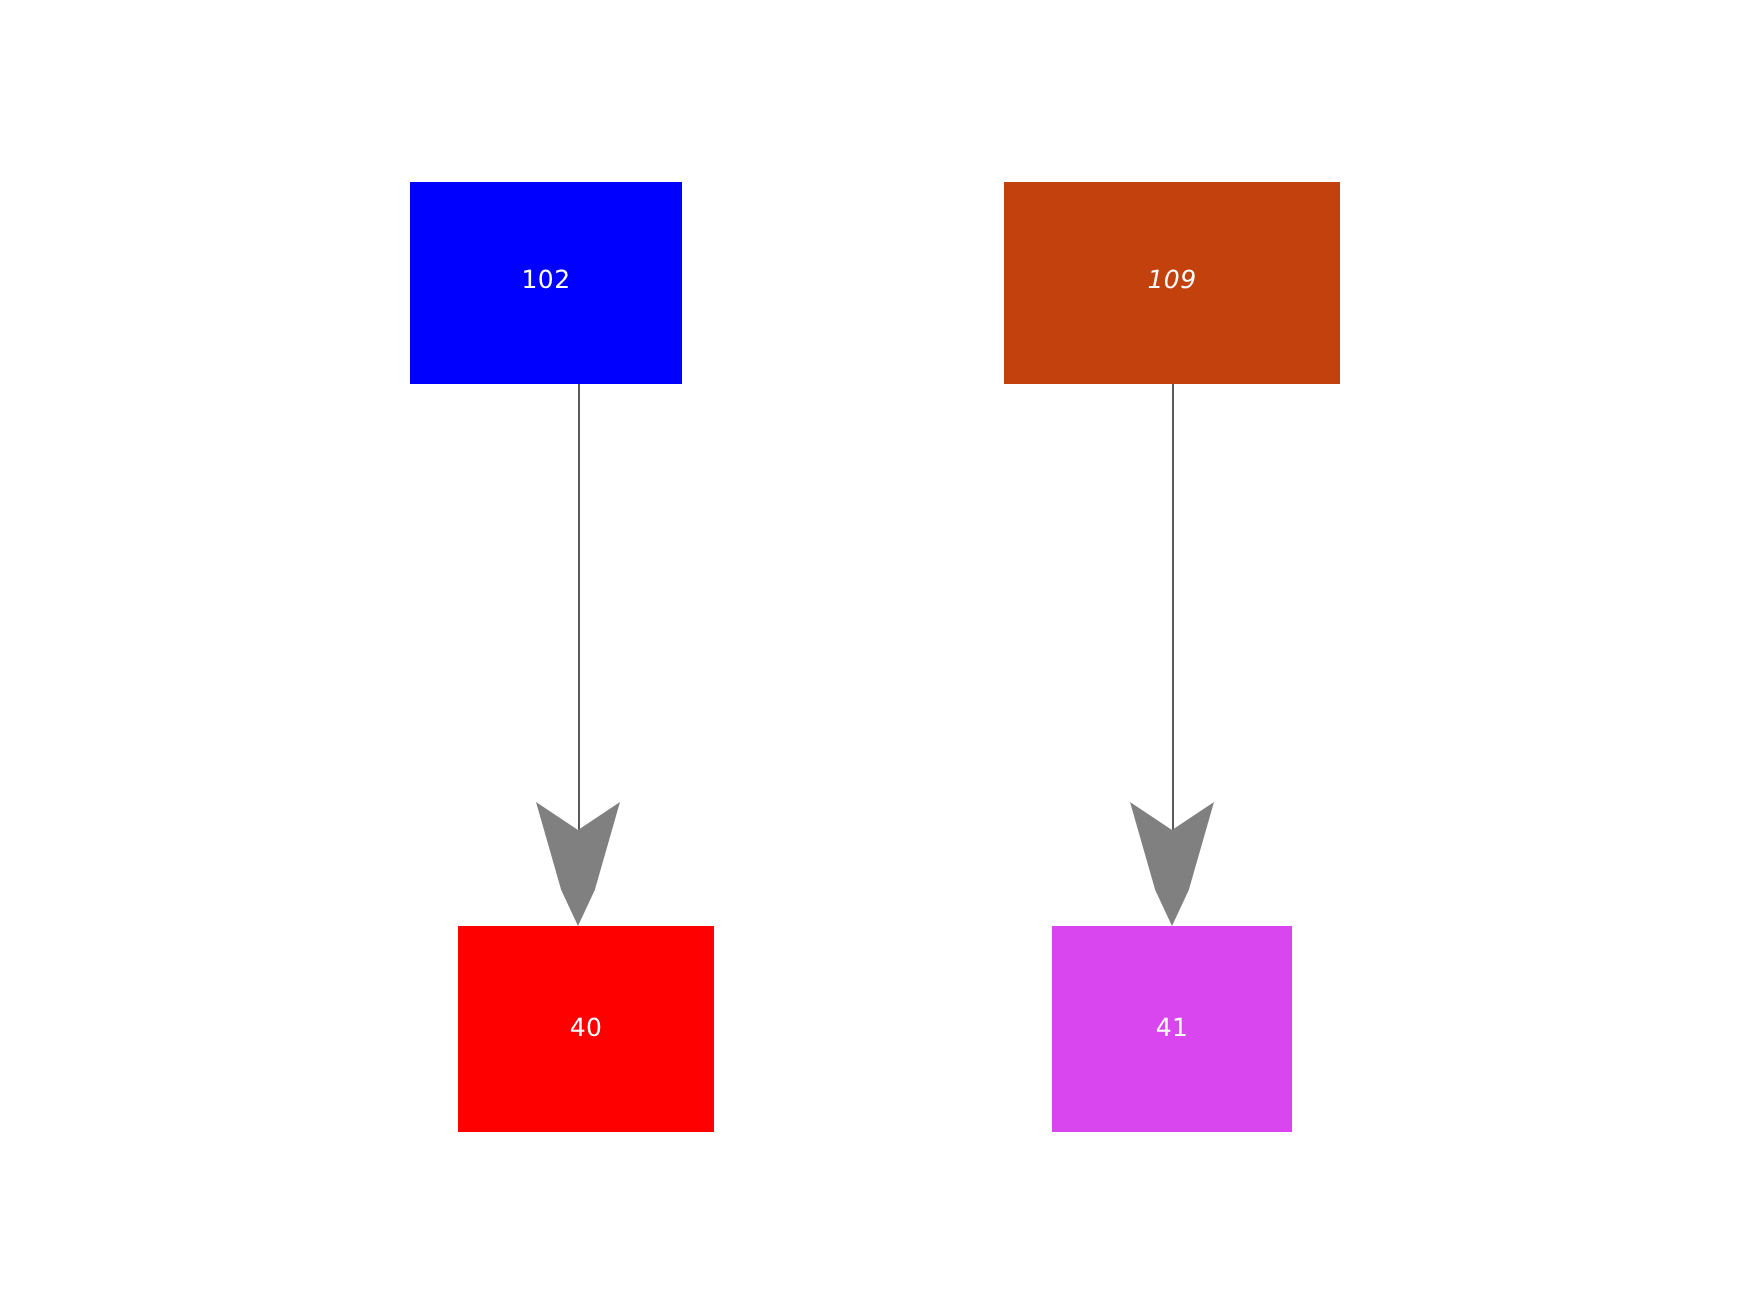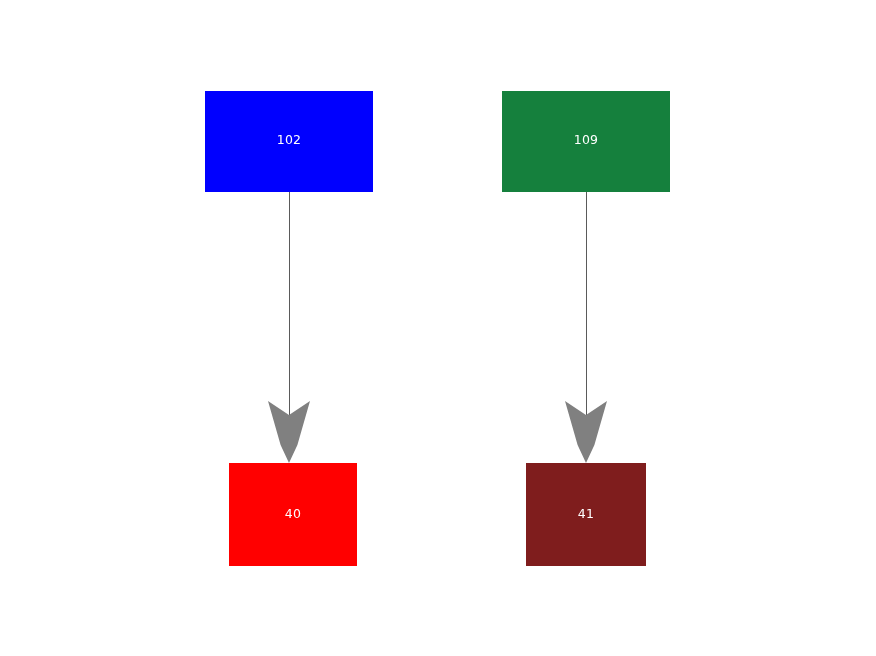--- a/index.html
+++ b/index.html
@@ -53,27 +53,27 @@
         <line x1="289.5" y1="192" x2="289.5" y2="415" stroke="#5a5a5a" stroke-width="1"></line>
         <polygon points="268.00,401.00 289.00,415.00 310.00,401.00 297.40,445.00 289.00,463.00 280.60,445.00" fill="#808080"></polygon>
       </g>
       <g>
         <line x1="586.5" y1="192" x2="586.5" y2="415" stroke="#5a5a5a" stroke-width="1"></line>
         <polygon points="565.00,401.00 586.00,415.00 607.00,401.00 594.40,445.00 586.00,463.00 577.60,445.00" fill="#808080"></polygon>
       </g>
     </svg>
 
   <div id="node-layer">
-      <div class="node" style="left: 205px; top: 91px; width: 168px; height: 101px; background: rgb(0, 0, 255);">
+      <div class="node" style="left: 205px; top: 91px; width: 136px; height: 101px; background: rgb(0, 0, 255);">
         <span class="node-label" style="position: absolute; left: 0px; right: 0px; top: 43px; text-align: center; color: rgb(255, 255, 255);">102</span>
       </div>
-      <div class="node" style="left: 502px; top: 91px; width: 168px; height: 101px; background: #15803d;">
+      <div class="node" style="left: 502px; top: 91px; width: 168px; height: 101px; background: #c2410c; font-style: italic;">
         <span class="node-label" style="position: absolute; left: 0px; right: 0px; top: 43px; text-align: center; color: rgb(255, 255, 255);">109</span>
       </div>
       <div class="node" style="left: 229px; top: 463px; width: 128px; height: 103px; background: rgb(255, 0, 0);">
         <span class="node-label" style="position: absolute; left: 0px; right: 0px; top: 45px; text-align: center; color: rgb(255, 255, 255);">40</span>
       </div>
-      <div class="node" style="left: 526px; top: 463px; width: 120px; height: 103px; background: #7f1d1d;">
+      <div class="node" style="left: 526px; top: 463px; width: 120px; height: 103px; background: #d946ef;">
         <span class="node-label" style="position: absolute; left: 0px; right: 0px; top: 45px; text-align: center; color: rgb(255, 255, 255);">41</span>
       </div>
     </div>
 
 </div>
 
 </body></html>

